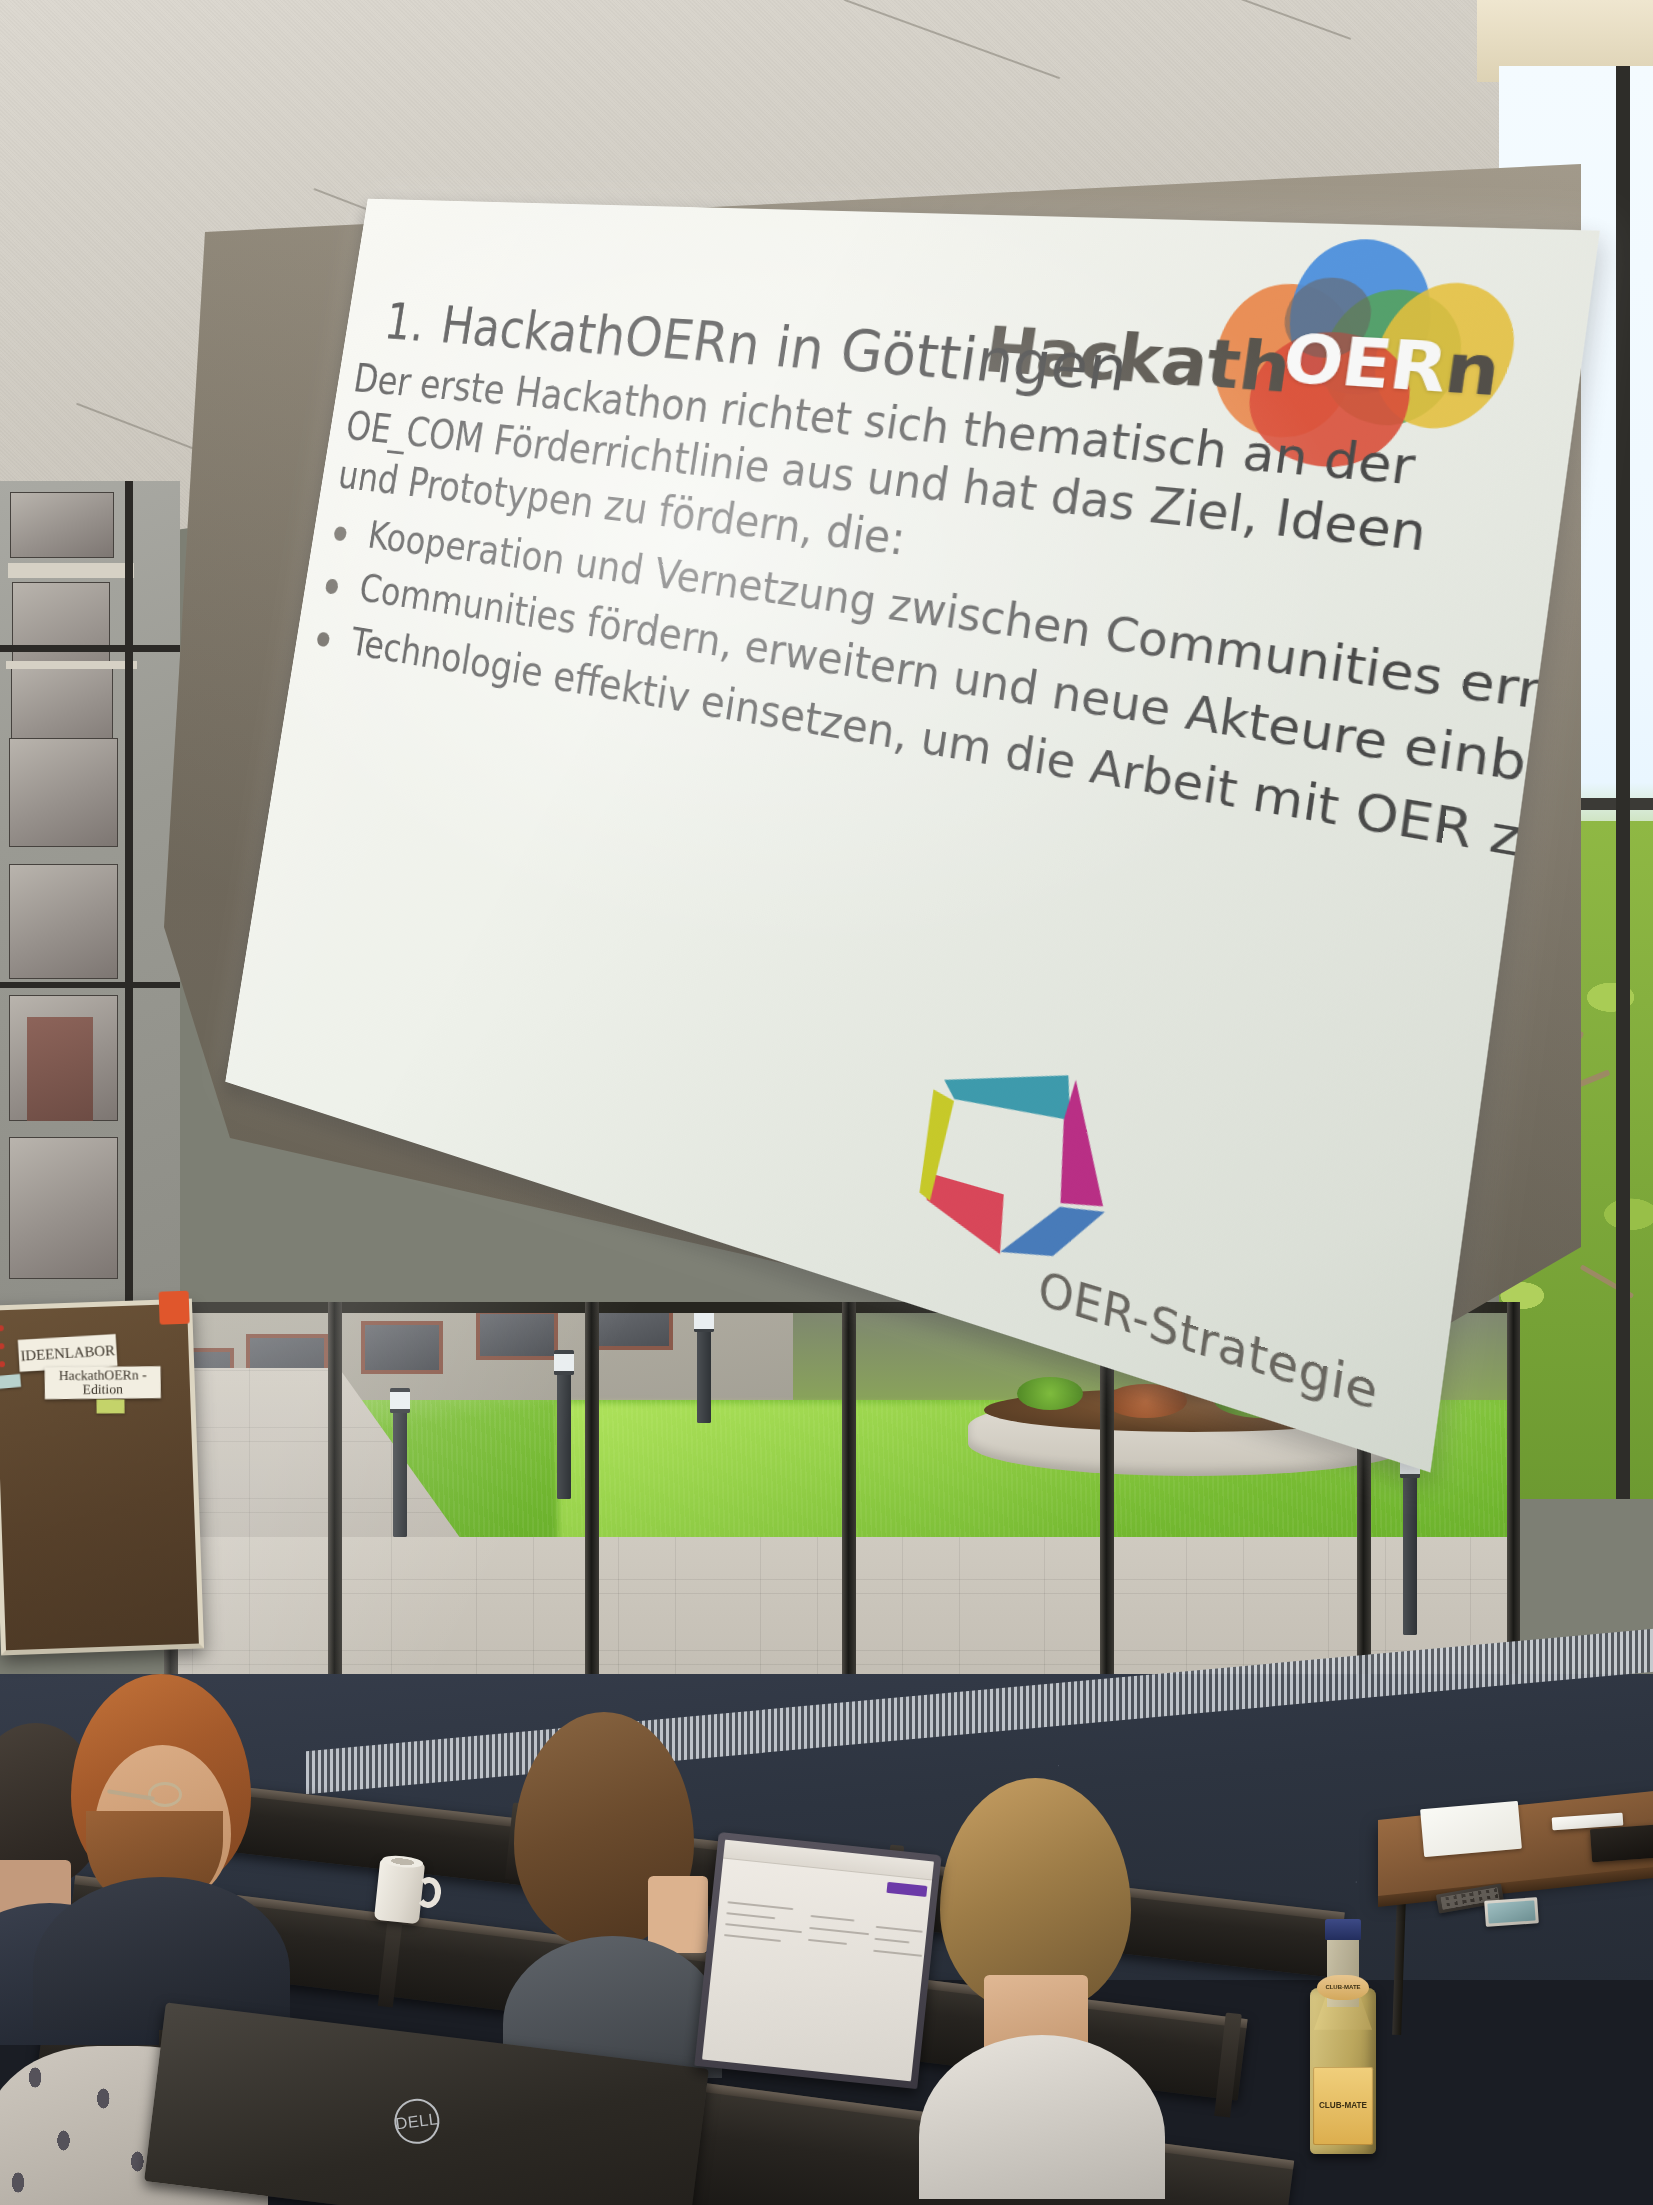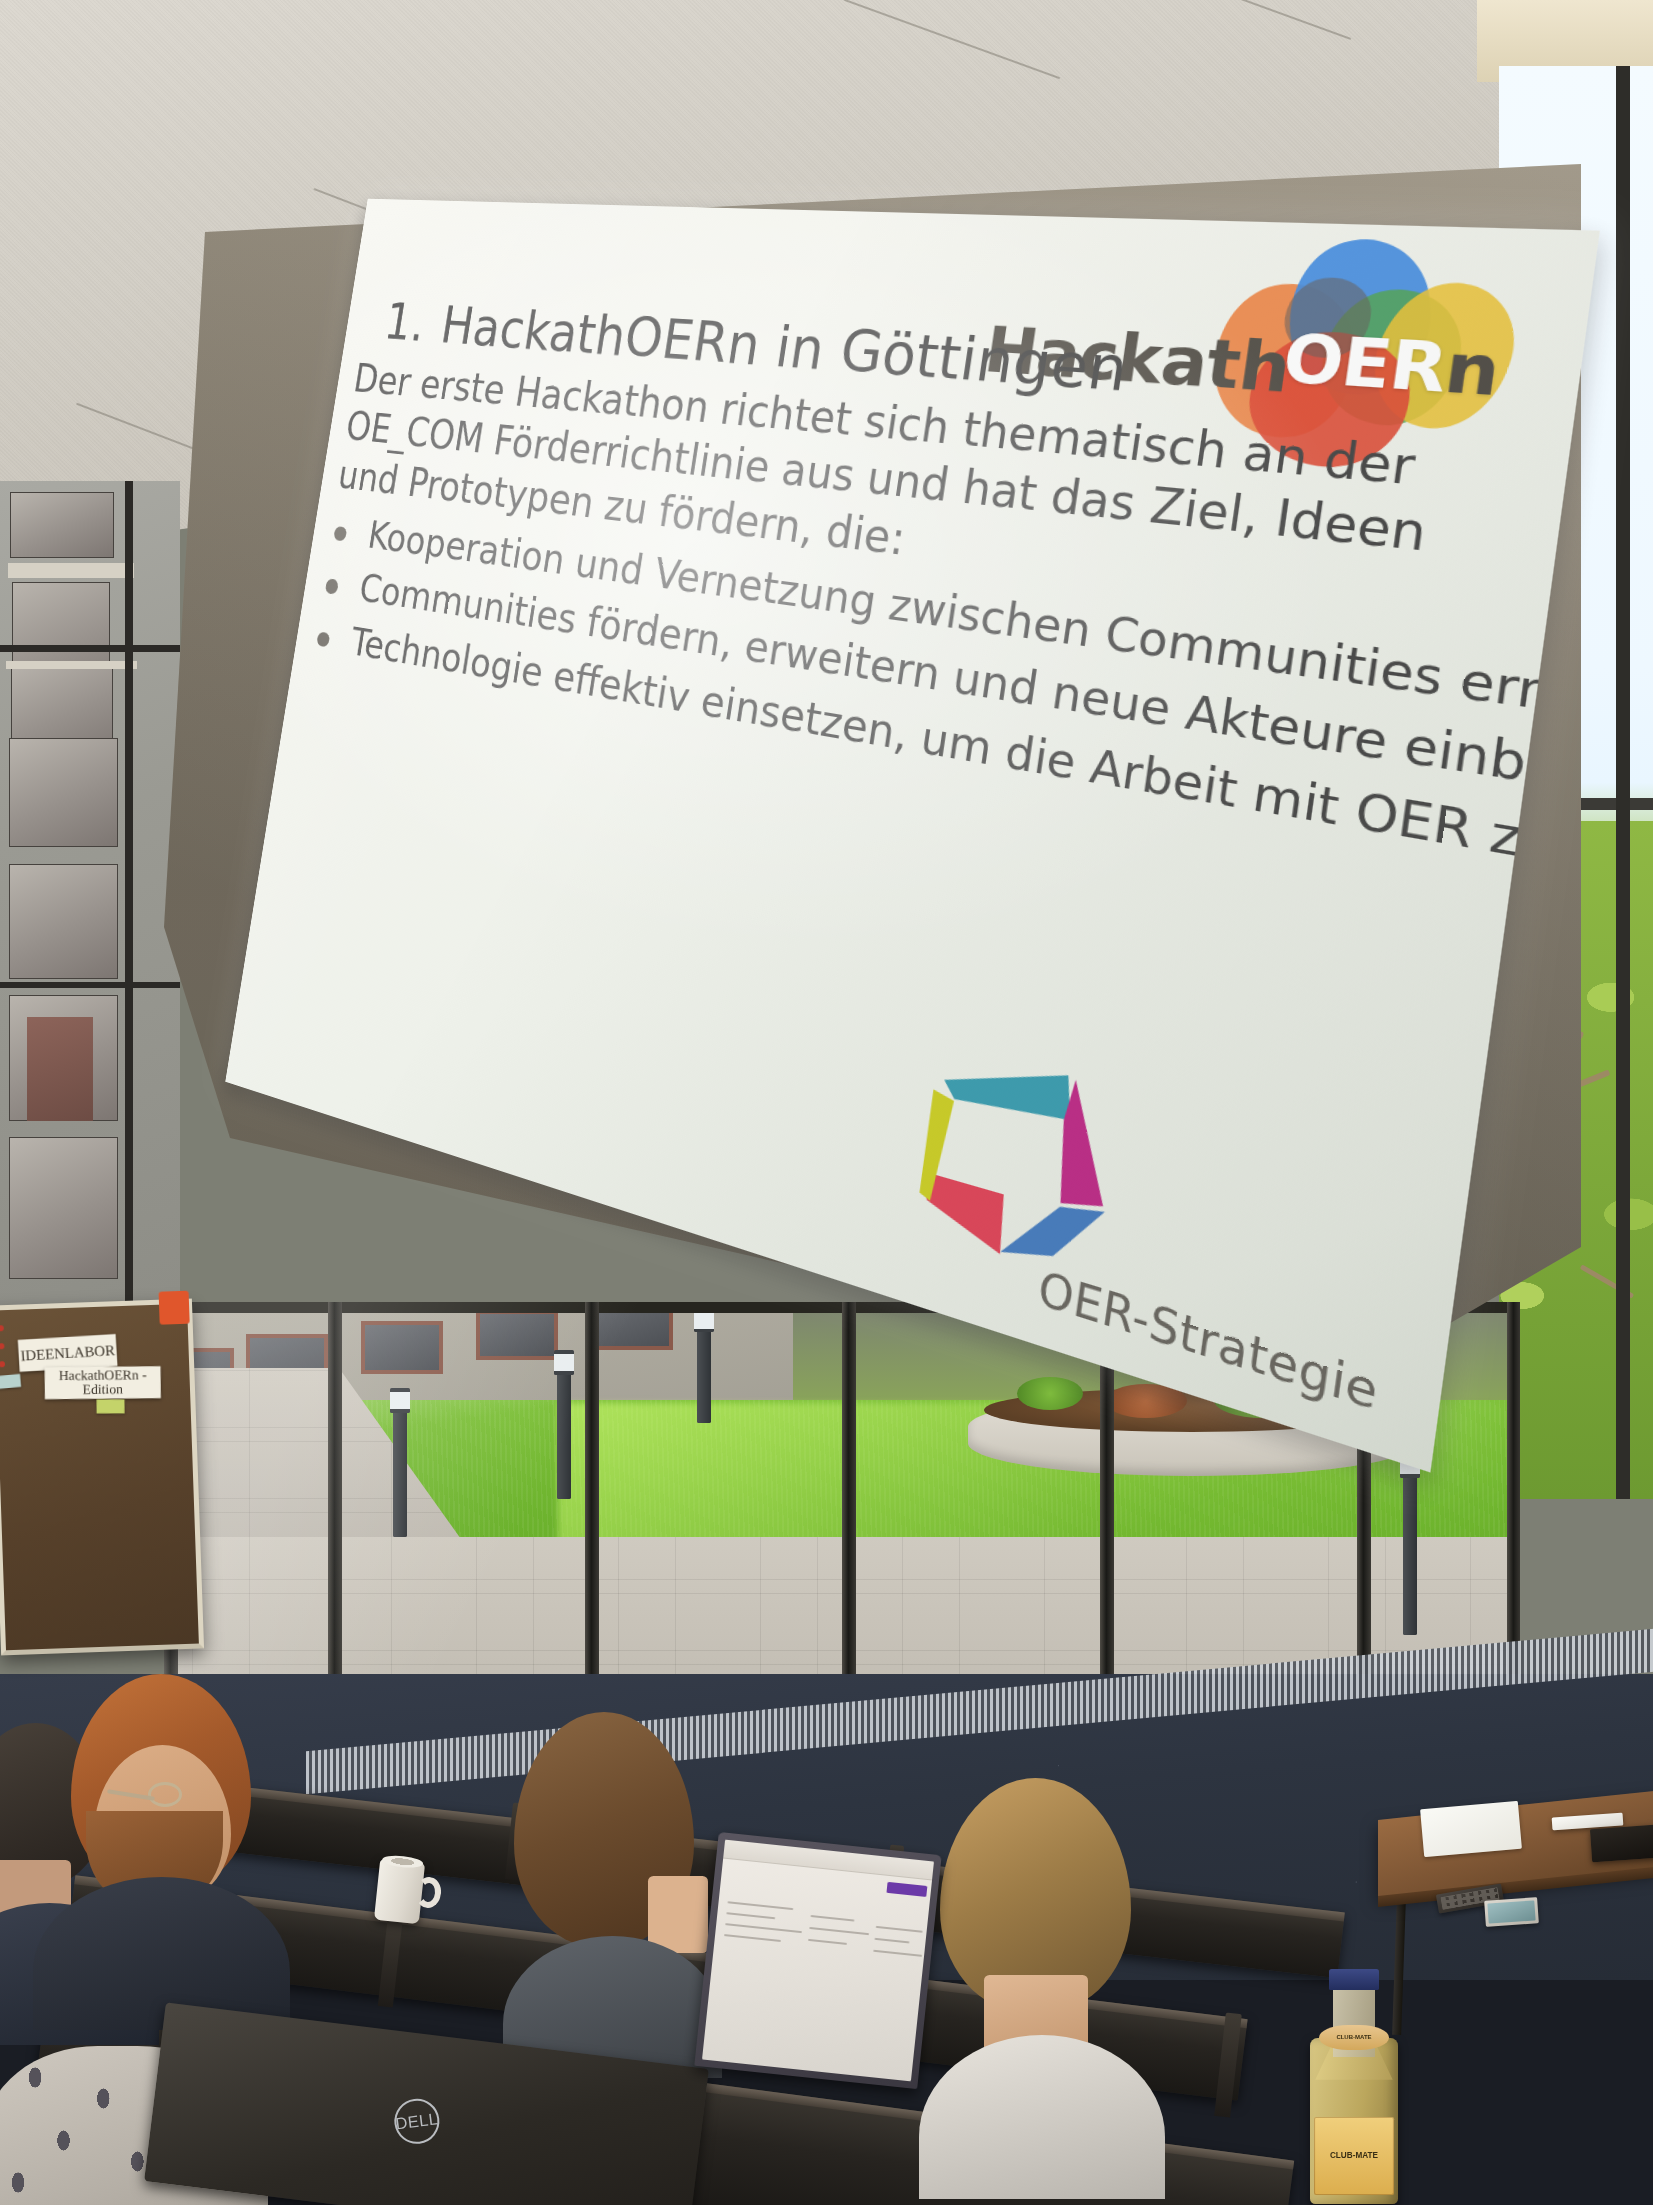--- a/index.html
+++ b/index.html
@@ -787,21 +787,21 @@
         <div class="ld-line" style="left:93px; top:66px; width:44px;"></div>
         <div class="ld-line" style="left:93px; top:78px; width:60px;"></div>
         <div class="ld-line" style="left:93px; top:90px; width:39px;"></div>
         <div class="ld-line" style="left:159px; top:70px; width:47px;"></div>
         <div class="ld-line" style="left:159px; top:82px; width:35px;"></div>
         <div class="ld-line" style="left:159px; top:94px; width:49px;"></div>
       </div>
     </div>
   </div>
 
-  <div class="bottle" style="left:1310px; top:1974px; width:88px; height:230px;">
+  <div class="bottle" style="left:1310px; top:1924px; width:66px; height:230px;">
     <div class="bottle-body"></div>
     <div class="bottle-shoulder"></div>
     <div class="bottle-neck"></div>
     <div class="bottle-cap"></div>
     <div class="bottle-collar">CLUB-MATE</div>
     <div class="bottle-label" style="top:62%; height:34%;">CLUB-MATE</div>
   </div>
 
 </div>
 

